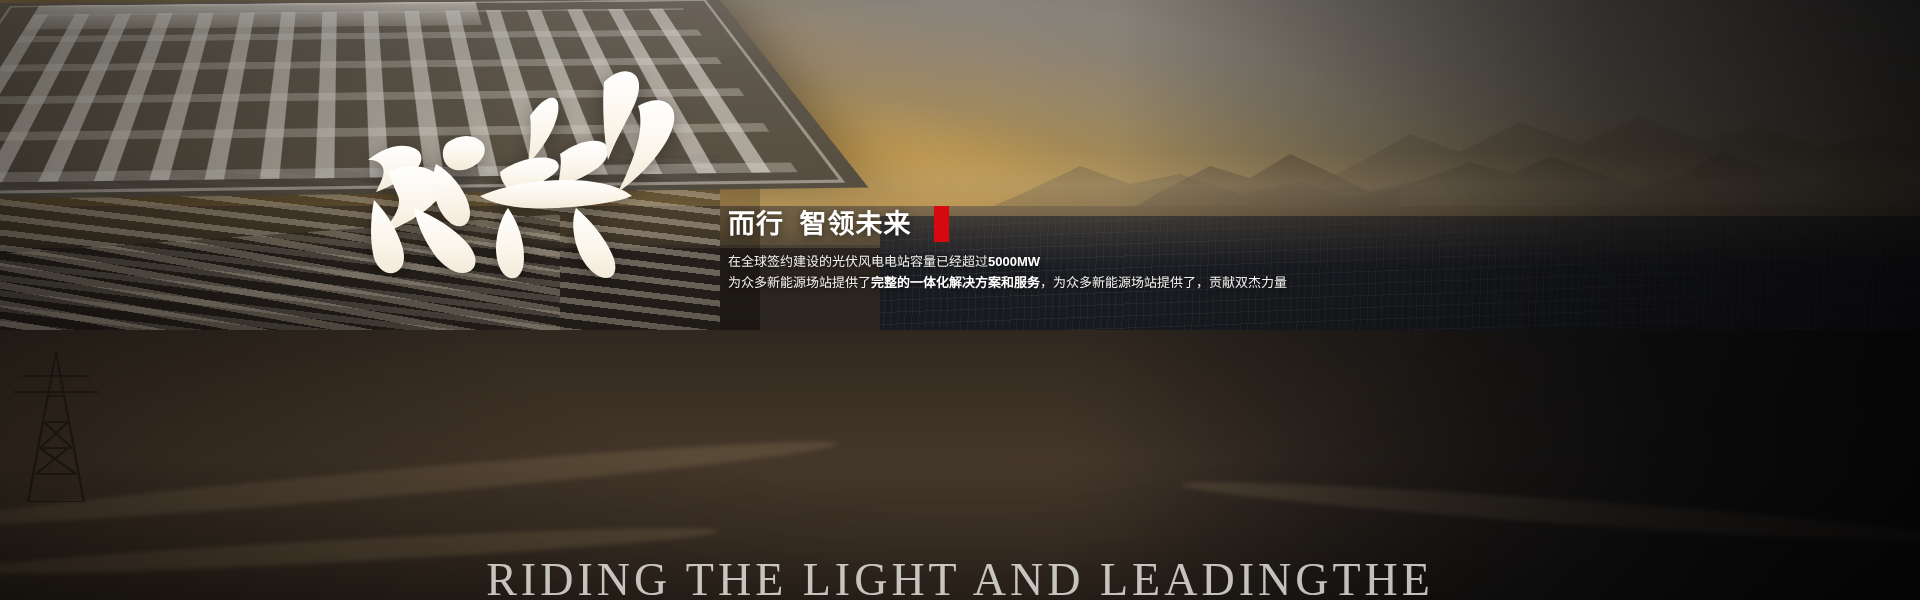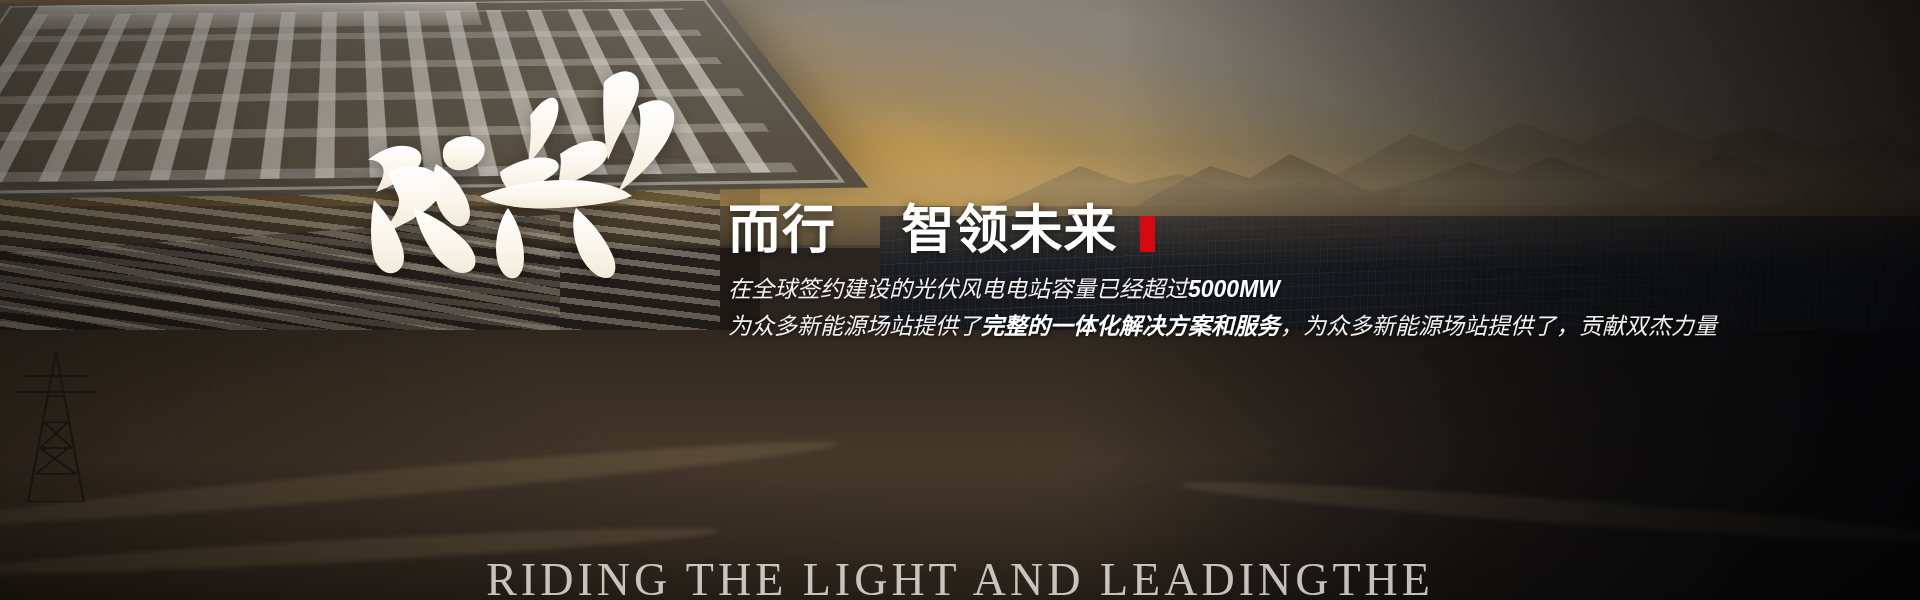--- a/index.html
+++ b/index.html
@@ -182,44 +182,43 @@
   }
   .calligraphy svg{ display:block; width:100%; height:100%; }
 
   
   .copy{
     position:absolute; left:728px; top:206px; z-index:8;
     color:#fff;
   }
   .headline{
     display:flex; align-items:center;
-    font-family:Liberation Mono, monospace;
+    font-family:Liberation Serif, serif;
     font-weight:700;
-    font-size:53px;
+    font-size:27px;
     line-height:1.06;
     letter-spacing:1px;
     color:#ffffff;
     text-shadow:0 2px 8px rgba(0,0,0,.55);
     white-space:pre;
   }
   .redmark{
     display:inline-block;
     width:15px; height:36px;
     background:#d60910;
     margin-left:22px;
     flex:0 0 auto;
   }
   .sub{
     margin-top:9px;
-    font-size:23px;
+    font-size:13px;
     line-height:1.62;
     color:#f2f0ee;
     text-shadow:0 1px 5px rgba(0,0,0,.75);
     white-space:nowrap;
-    font-style:italic;
   }
   .sub b{ font-weight:700; color:#ffffff; }
 
   
   .slogan{
     position:absolute; left:0; top:430px; width:1920px;
     z-index:7;
     text-align:center;
     font-family:"Liberation Serif","DejaVu Serif",serif;
     font-weight:400;

